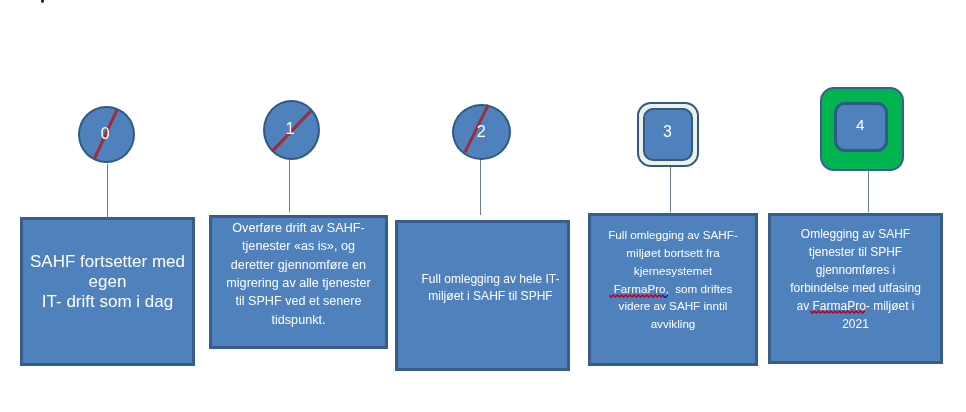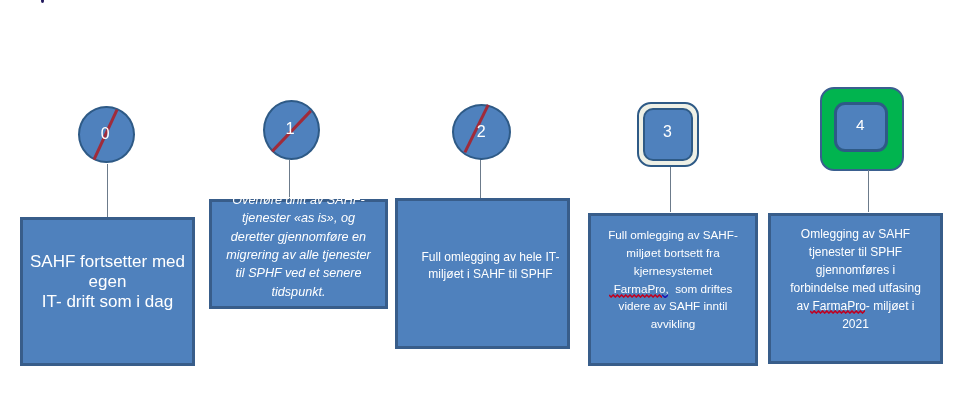--- a/index.html
+++ b/index.html
@@ -94,22 +94,22 @@
 
   
   .c0{left:107.0px;top:163.5px;height:53.5px;}
   .c1{left:288.8px;top:160.0px;height:52.0px;}
   .c2{left:480.0px;top:158.9px;height:55.8px;}
   .c3{left:669.9px;top:166.6px;height:45.2px;}
   .c4{left:867.7px;top:170.1px;height:41.5px;}
 
   
   .b0{left:20px;top:217px;width:175px;height:149px;}
-  .b1{left:209px;top:199px;width:179px;height:110px;font-style:italic;}
-  .b2{left:395px;top:198px;width:175px;height:151px;padding-left:16px;}
+  .b1{left:209px;top:215px;width:179px;height:134px;}
+  .b2{left:395px;top:220px;width:175px;height:151px;padding-left:16px;}
   .b3{left:588px;top:213px;width:170px;height:153px;align-items:center;}
   .b4{left:768px;top:213px;width:175px;height:151px;}
 
   .b0 p{font-size:17px;line-height:20px;top:-9.5px;}
   .b1 p{font-size:12.61px;line-height:18.4px;top:-8px;}
   .b2 p{font-size:12.05px;line-height:17.0px;top:-8px;}
   .b3 p{font-size:11.66px;line-height:17.96px;top:-10px;}
   .b4 p{font-size:12px;line-height:18.0px;top:-10px;}
 </style>
 </head>

